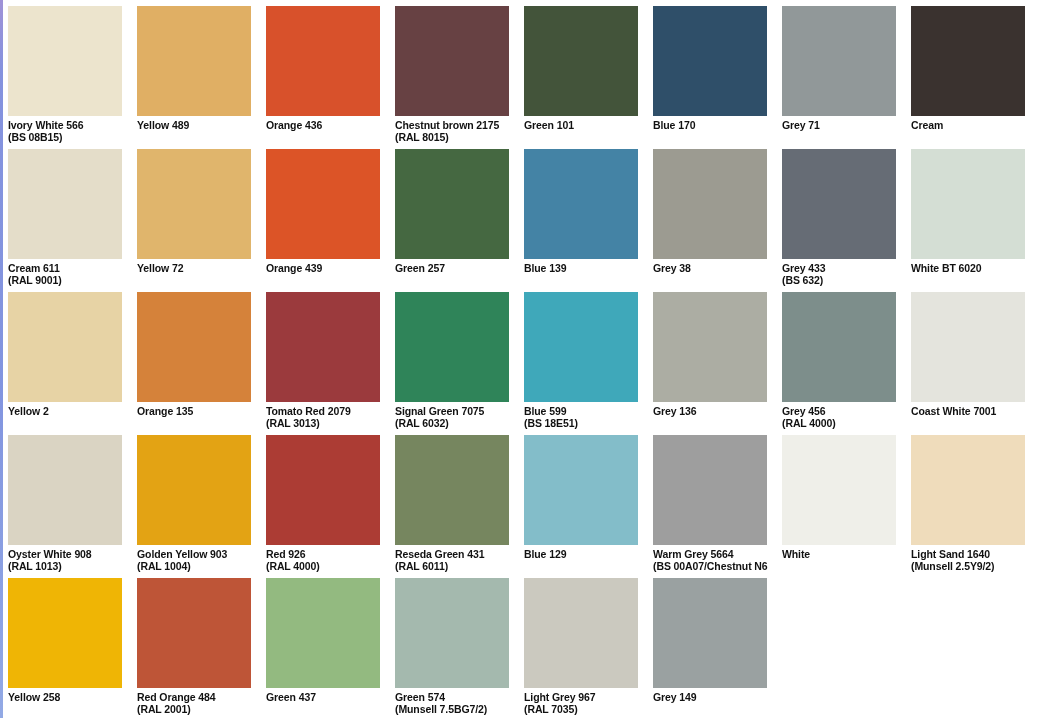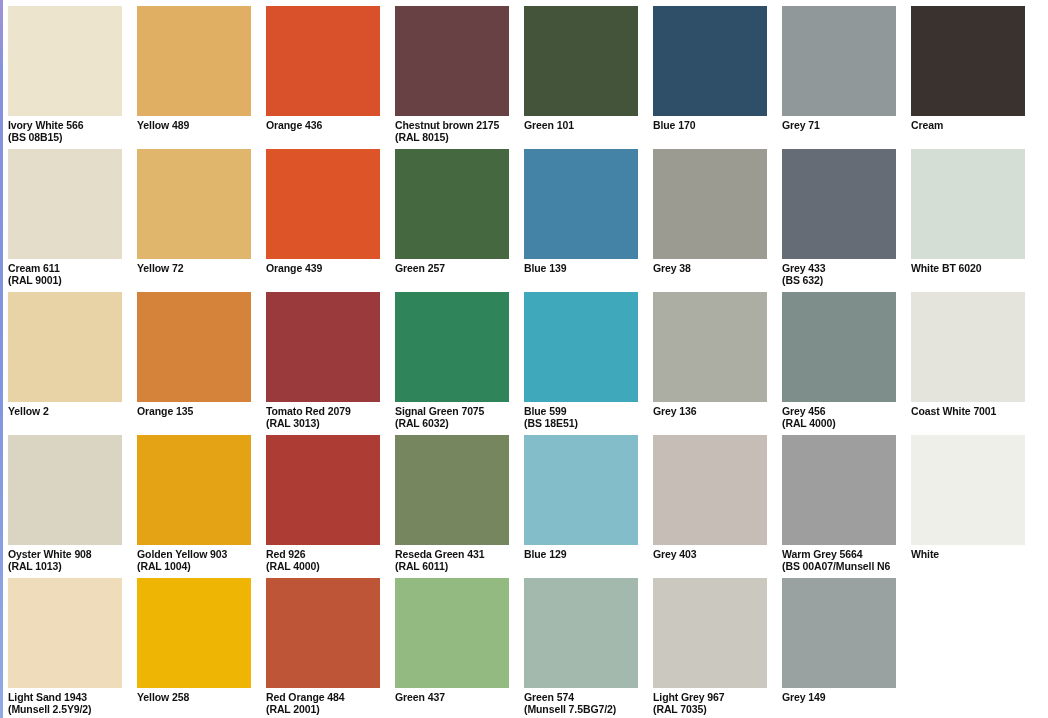--- a/index.html
+++ b/index.html
@@ -258,42 +258,36 @@
           <span class="swatch-ref">(RAL 6011)</span>
         </div>
       </div>
       <div class="swatch-cell">
         <div class="swatch-chip" style="background: rgb(131, 189, 201);"></div>
         <div class="swatch-caption">
           <span class="swatch-name">Blue 129</span>
         </div>
       </div>
       <div class="swatch-cell">
-        <div class="swatch-chip" style="background: rgb(198, 189, 183);"></div>
-        <div class="swatch-caption">
-          <span class="swatch-name">Grey 403</span>
-        </div>
-      </div>
-      <div class="swatch-cell">
         <div class="swatch-chip" style="background: rgb(158, 158, 158);"></div>
         <div class="swatch-caption">
           <span class="swatch-name">Warm Grey 5664</span>
-          <span class="swatch-ref">(BS 00A07/Munsell N6</span>
+          <span class="swatch-ref">(BS 00A07/Chestnut N6</span>
         </div>
       </div>
       <div class="swatch-cell">
         <div class="swatch-chip" style="background: rgb(239, 239, 233);"></div>
         <div class="swatch-caption">
           <span class="swatch-name">White</span>
         </div>
       </div>
       <div class="swatch-cell">
         <div class="swatch-chip" style="background: rgb(239, 220, 187);"></div>
         <div class="swatch-caption">
-          <span class="swatch-name">Light Sand 1943</span>
+          <span class="swatch-name">Light Sand 1640</span>
           <span class="swatch-ref">(Munsell 2.5Y9/2)</span>
         </div>
       </div>
       <div class="swatch-cell">
         <div class="swatch-chip" style="background: rgb(239, 181, 5);"></div>
         <div class="swatch-caption">
           <span class="swatch-name">Yellow 258</span>
         </div>
       </div>
       <div class="swatch-cell">

